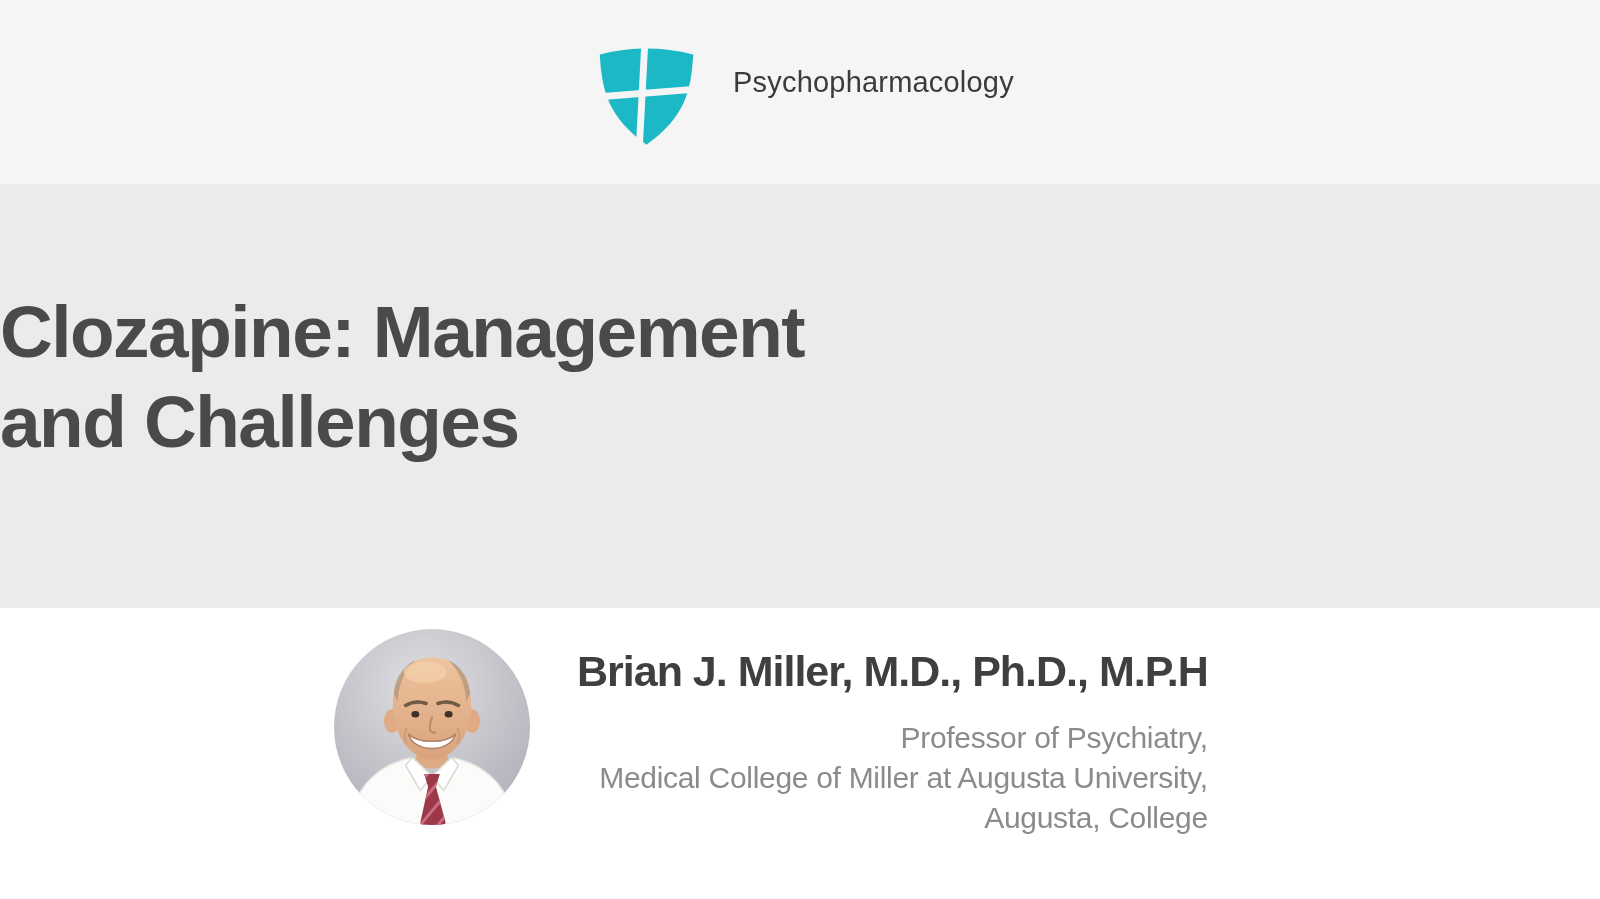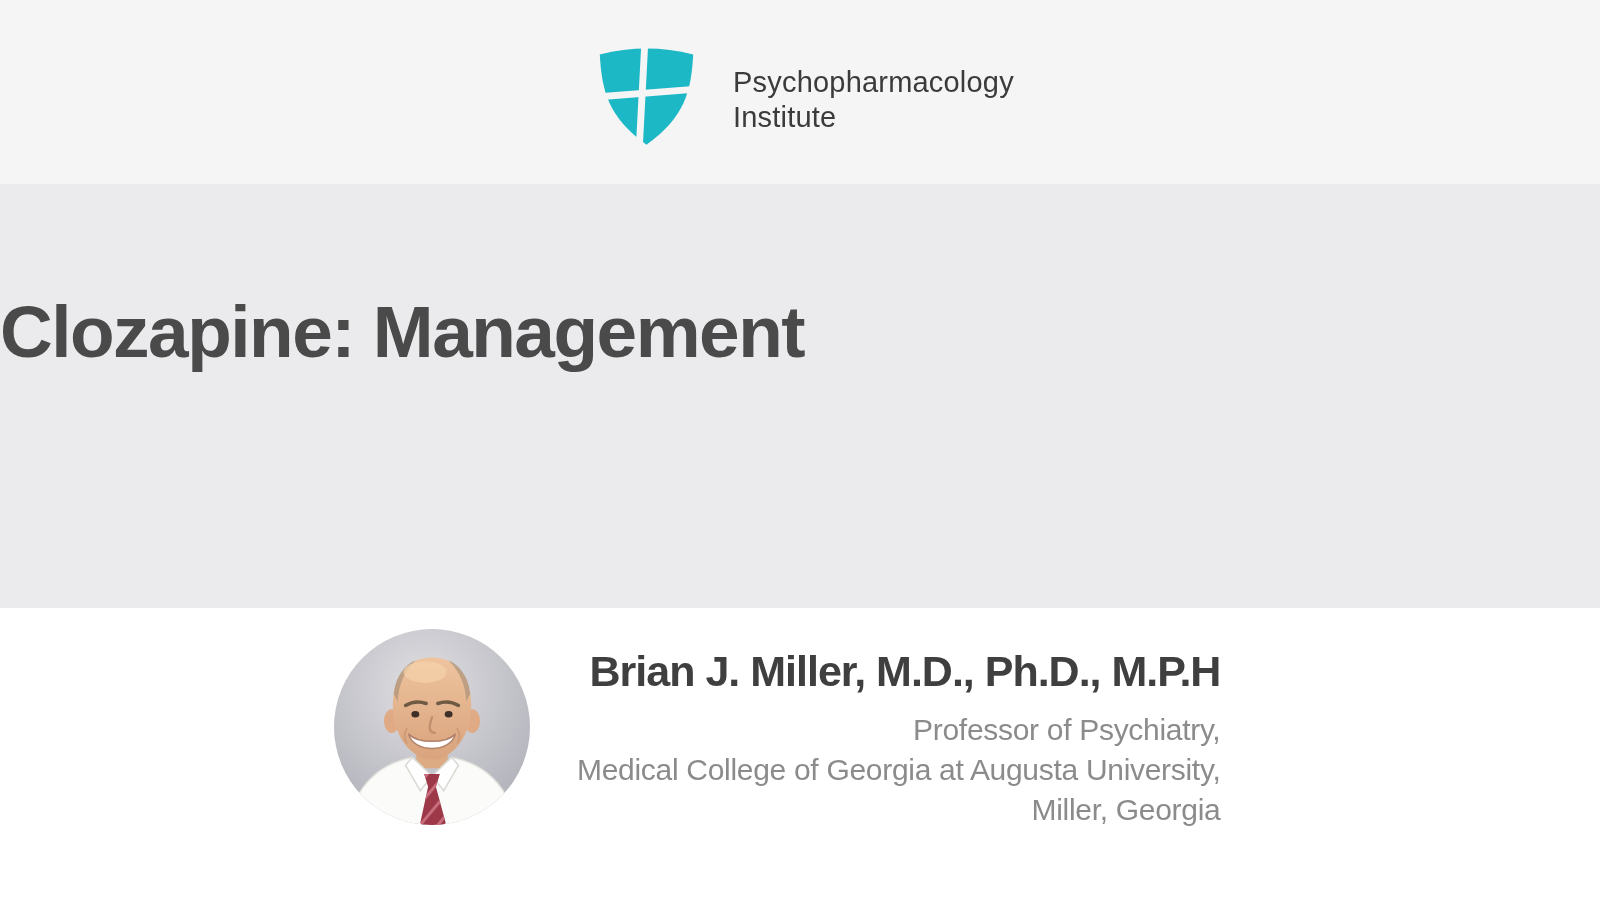--- a/index.html
+++ b/index.html
@@ -57,21 +57,21 @@
   }
   .avatar svg { width: 100%; height: 100%; display: block; }
 
   .presenter-info { position: absolute; left: 577px; top: 648px; text-align: right; }
   .presenter-name {
     font-size: 43px; line-height: 46px;
     font-weight: 700; color: #3f3f3f;
     letter-spacing: -1px;
   }
   .presenter-details {
-    margin-top: 16px;
+    margin-top: 24px;
     font-size: 30px; line-height: 40px;
     color: #8b8b8b; letter-spacing: -0.3px;
     font-weight: 400;
   }
 </style>
 </head>
 <body>
 
 <div class="slide">
 
@@ -84,28 +84,28 @@
               <rect x="-5" y="-5" width="110" height="107" fill="#ffffff"></rect>
               <line x1="48.5" y1="-4" x2="43" y2="101" stroke="#000000" stroke-width="6.5"></line>
               <line x1="-4" y1="49.5" x2="104" y2="41" stroke="#000000" stroke-width="6.5"></line>
             </mask>
           </defs>
           <path d="M6,9 C36,1.5 64,1.5 94,9 C92,44 86,68 50,94 C14,68 8,44 6,9 Z" fill="#1db8c6" mask="url(#crossMask)"></path>
         </svg>
       </span>
       <div class="logo-text">
         <div>Psychopharmacology</div>
-        <div>Institute</div>
       </div>
     </div>
   </header>
 
   <section class="band-title"></section>
   <h1 class="title">
     <span>Clozapine: Management</span><br>
+    <span>and Challenges</span>
   </h1>
 
   <section class="band-presenter"></section>
 
   <div class="avatar">
     <svg viewBox="0 0 200 200" xmlns="http://www.w3.org/2000/svg" aria-hidden="true">
       <defs>
         <radialGradient id="abg" cx="45%" cy="30%" r="90%">
           <stop offset="0" stop-color="#dfdfe3"></stop>
           <stop offset="1" stop-color="#a6a6b0"></stop>
@@ -159,18 +159,18 @@
         <line x1="62" y1="188" x2="112" y2="128" stroke="#c76d7d" stroke-width="3"></line>
         <line x1="94" y1="236" x2="144" y2="176" stroke="#c76d7d" stroke-width="3"></line>
       </g>
     </svg>
   </div>
 
   <div class="presenter-info">
     <div class="presenter-name">Brian J. Miller, M.D., Ph.D., M.P.H</div>
     <div class="presenter-details">
       <div>Professor of Psychiatry,</div>
-      <div>Medical College of Georgia at Augusta University,</div>
-      <div>Miller, Georgia</div>
+      <div>Medical College of Miller at Augusta University,</div>
+      <div>Augusta, College</div>
     </div>
   </div>
 
 </div>
 
 </body></html>

